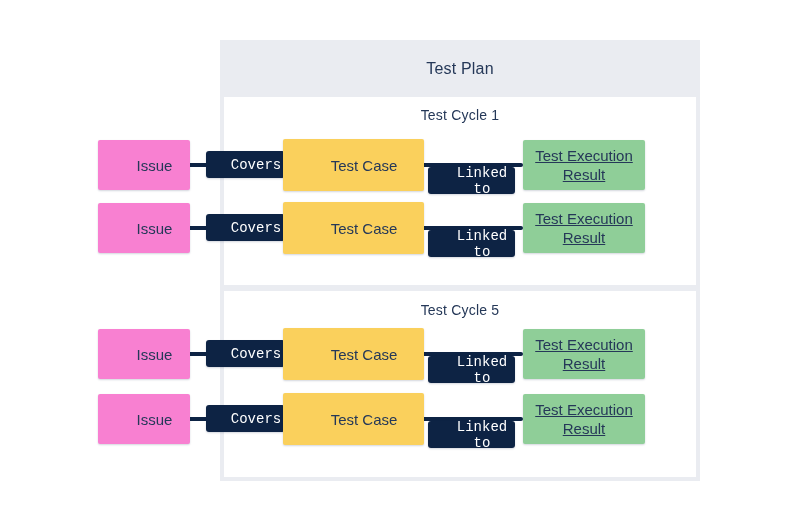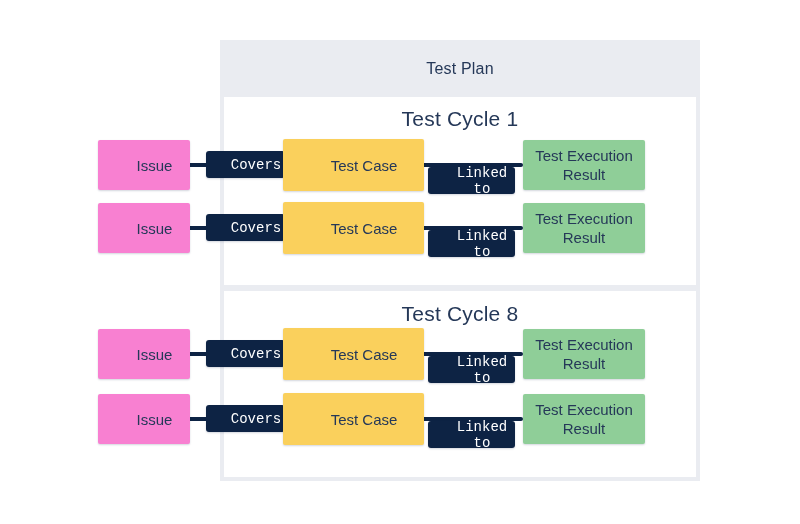--- a/index.html
+++ b/index.html
@@ -45,21 +45,21 @@
     width: 472px;
     background: var(--c-cycle-bg, #FFFFFF);
   }
   .cycle-1 { top: 97px;  height: 188px; }
   .cycle-2 { top: 291px; height: 186px; }
   .cycle-title {
     position: absolute;
     left: 224px;
     width: 472px;
     text-align: center;
-    font-size: 21px;
+    font-size: 14px;
     color: var(--c-text, #253858);
     letter-spacing: 0.2px;
   }
   .ct-1 { top: 107px; }
   .ct-2 { top: 302px; }
 
   
   .row { position: absolute; inset: 0; }
   .r1 { --cy: 165px; }
   .r2 { --cy: 228px; }
@@ -98,20 +98,21 @@
     top: calc(var(--cy) - 26px);
     background: var(--c-test-case, #FAD05C);
     text-align: center;
   }
   .node-result {
     left: 523px; width: 122px; height: 50px;
     top: calc(var(--cy) - 25px);
     background: var(--c-result, #8FCE98);
     padding: 8px 6px;
     box-sizing: border-box;
+    text-decoration: underline;
   }
   .pill {
     height: 27px;
     top: calc(var(--cy) - 14px);
     background: var(--c-edge-label-bg, #0D2344);
     color: var(--c-edge-label-text, #FFFFFF);
     font-size: 14px;
     border-radius: 3px;
     font-family: Liberation Mono, monospace;
   }
@@ -122,21 +123,21 @@
 <body>
 
 <div class="stage">
 
   <div class="plan"></div>
   <div class="plan-title">Test Plan</div>
 
   <div class="cycle cycle-1"></div>
   <div class="cycle cycle-2"></div>
   <div class="cycle-title ct-1">Test Cycle 1</div>
-  <div class="cycle-title ct-2">Test Cycle 8</div>
+  <div class="cycle-title ct-2">Test Cycle 5</div>
 
   <div class="row r1">
     <div class="line line-a"></div>
     <div class="line line-b"></div>
     <div class="node node-issue">Issue</div>
     <div class="pill pill-covers">Covers</div>
     <div class="node node-case">Test Case</div>
     <div class="pill pill-linked">Linked to</div>
     <div class="node node-result">Test Execution Result</div>
   </div>

